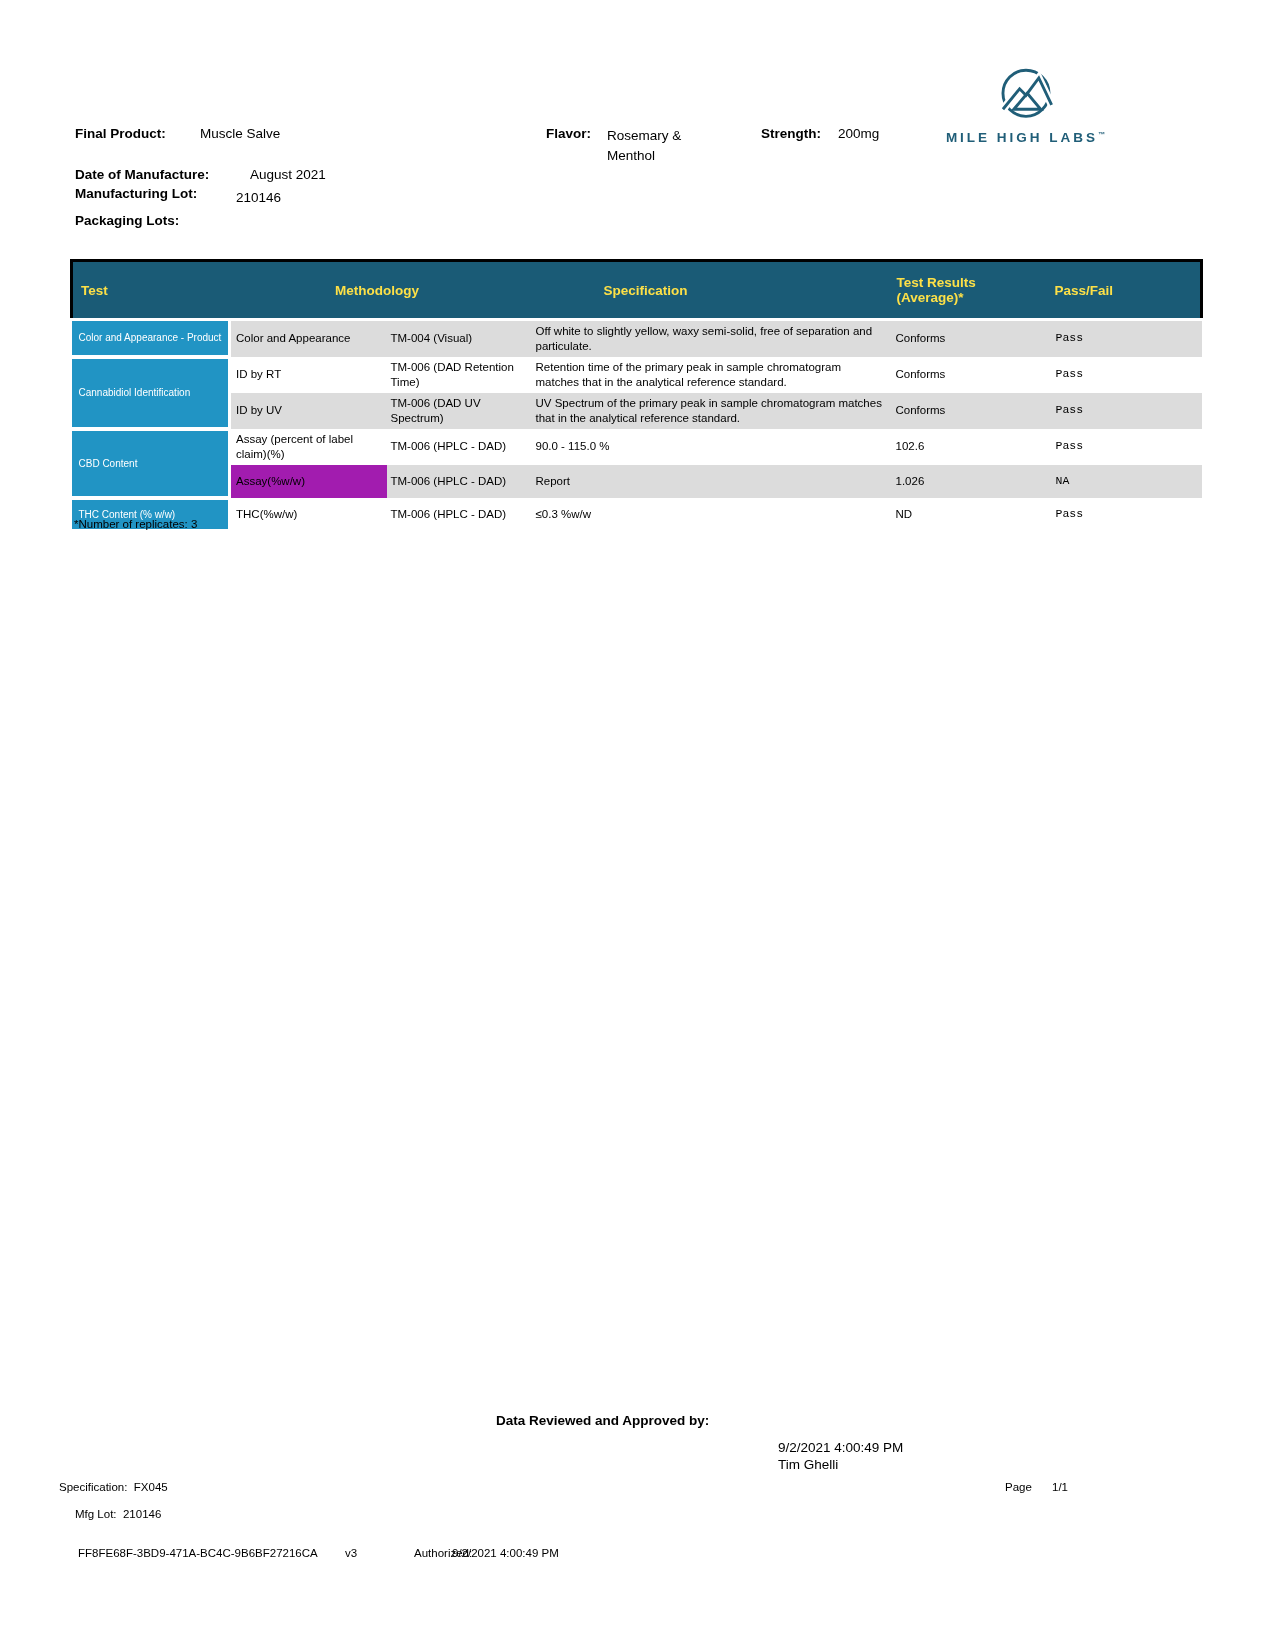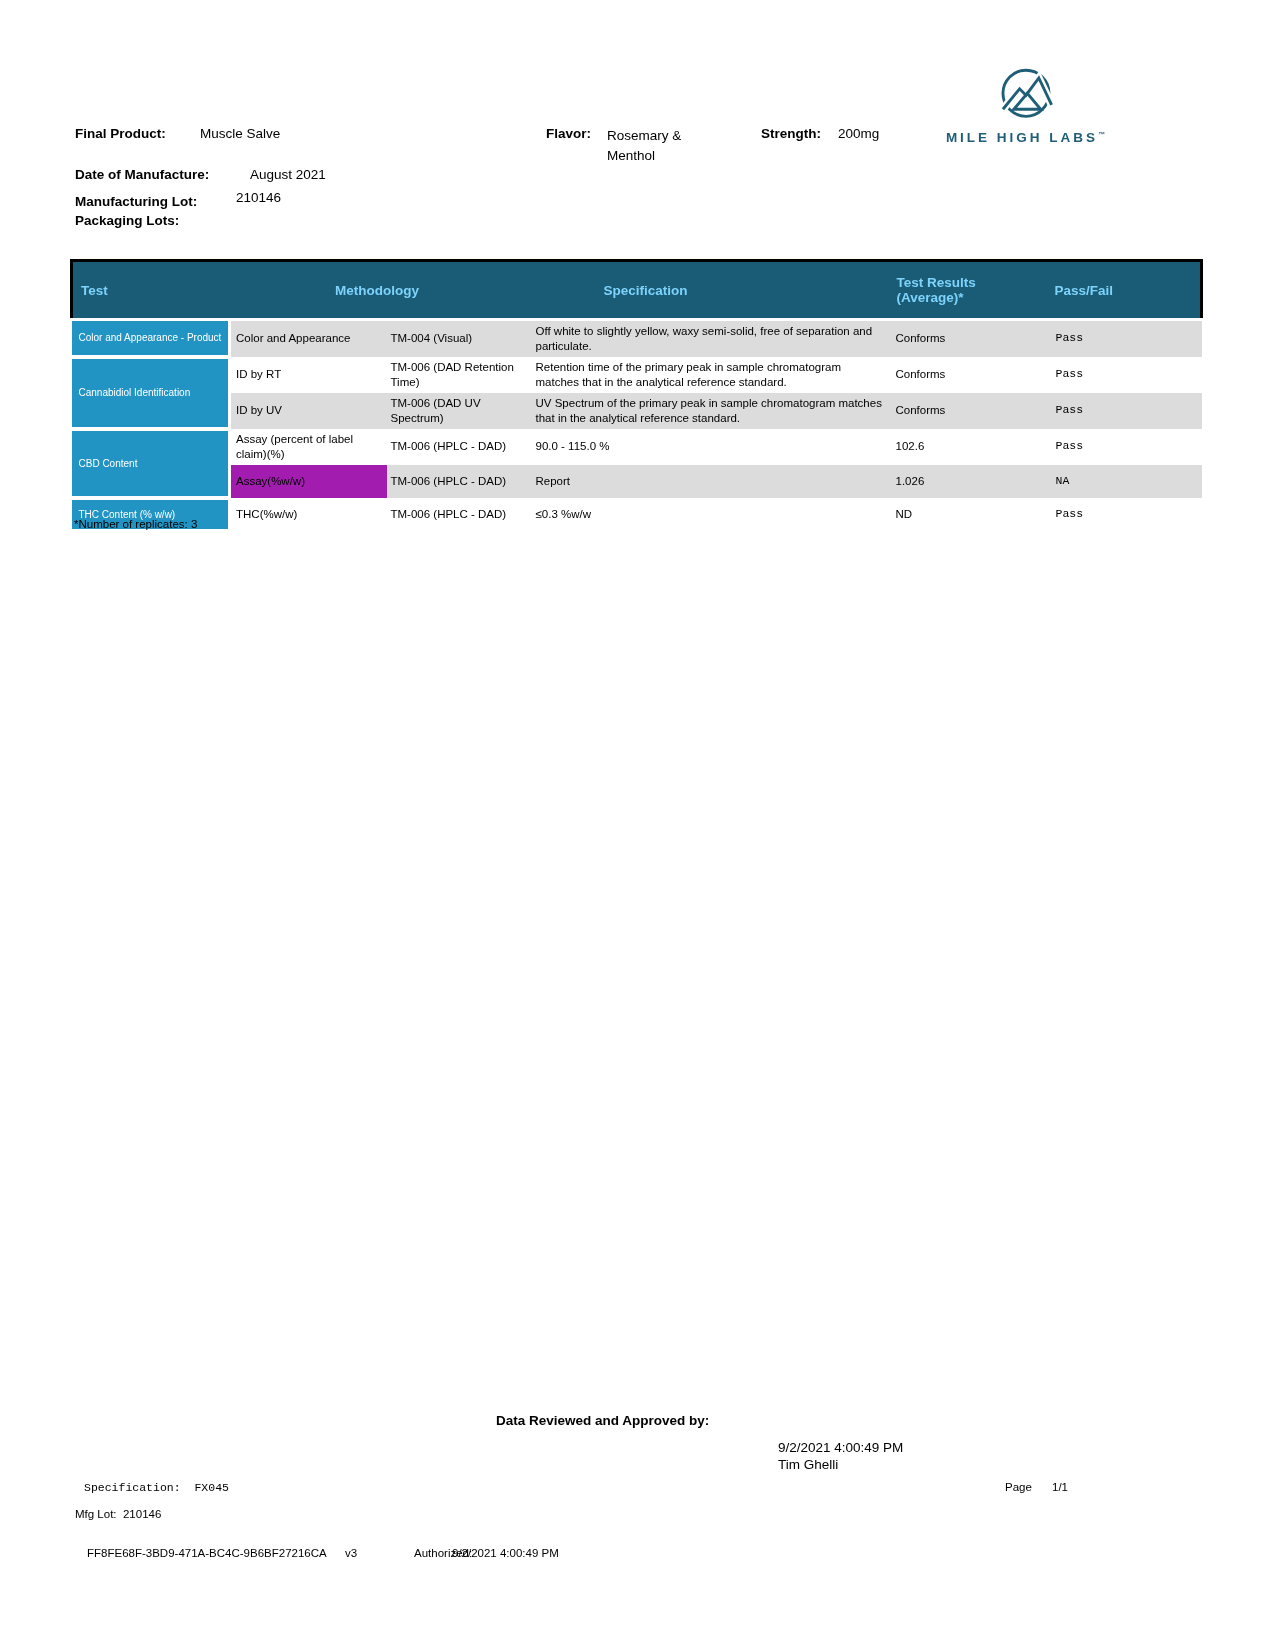--- a/index.html
+++ b/index.html
@@ -28,21 +28,21 @@
     white-space:nowrap;
   }
   .brand sup{font-size:7px;letter-spacing:0;}
   
   .coa-table{
     position:absolute;left:70px;top:259px;
     border-collapse:collapse;table-layout:fixed;
     width:1130px;
   }
   .coa-table th{
-    color:#7dd3fc;font-size:13.5px;font-weight:bold;
+    color:#fde047;font-size:13.5px;font-weight:bold;
     text-align:left;vertical-align:middle;
     padding:4px 4px 4px 8px;
     height:48px;
     border-bottom:3px solid #fff;
   }
   .coa-table th.c{text-align:center;padding-left:0;}
   .coa-table th.spec-h{padding-left:75px;}
   .coa-table td{
     font-size:11.5px;line-height:1.3;
     vertical-align:middle;
@@ -57,26 +57,26 @@
   .coa-table td.spec{padding-left:7px;}
   .coa-table td.result{padding-left:7px;margin-left:41px;}
   .coa-table td.passfail{padding-left:9px;font-family:Liberation Mono, monospace;}
   .footnote{left:74px;top:518px;font-size:11.5px;}
   
   .approve-lbl{left:496px;top:1413px;font-size:13.5px;font-weight:bold;}
   .approve-name{left:778px;top:1413px;font-size:13.5px;margin-top:44px;}
   .approve-date{left:778px;top:1440px;font-size:13.5px;}
   
   .ft{font-size:11.5px;}
-  .ft-spec{left:84px;top:1481px;font-family:Liberation Mono, monospace;}
+  .ft-spec{left:59px;top:1481px;}
   .ft-addr{left:0;top:1481px;width:1275px;text-align:center;}
   .ft-page-lbl{left:1005px;top:1481px;}
   .ft-page-val{left:1052px;top:1481px;}
   .ft-mfg{left:75px;top:1508px;}
-  .ft-guid{left:87px;top:1547px;}
+  .ft-guid{left:78px;top:1547px;}
   .ft-ver{left:345px;top:1547px;}
   .ft-auth-lbl{left:378px;top:1547px;margin-left:36px;}
   .ft-auth-date{left:452px;top:1547px;}
 </style>
 </head>
 <body>
 
 <div class="page">
 
 
@@ -95,21 +95,21 @@
 
   <div class="abs lbl" style="left:546px;top:126px">Flavor:</div>
   <div class="abs val" style="left:607px;top:126px;width:92px;line-height:1.45">Rosemary &amp; Menthol</div>
 
   <div class="abs lbl" style="left:761px;top:126px">Strength:</div>
   <div class="abs val" style="left:838px;top:126px">200mg</div>
 
   <div class="abs lbl" style="left:75px;top:167px">Date of Manufacture:</div>
   <div class="abs val" style="left:250px;top:167px">August 2021</div>
 
-  <div class="abs lbl" style="left:75px;top:194px">Manufacturing Lot:</div>
+  <div class="abs lbl" style="left:75px;top:186px">Manufacturing Lot:</div>
   <div class="abs val" style="left:236px;top:190px">210146</div>
 
   <div class="abs lbl" style="left:75px;top:213px">Packaging Lots:</div>
 
   <table class="coa-table">
     <colgroup>
       <col style="width:158px">
         <col style="width:157px">
         <col style="width:142px">
       <col style="width:360px">

